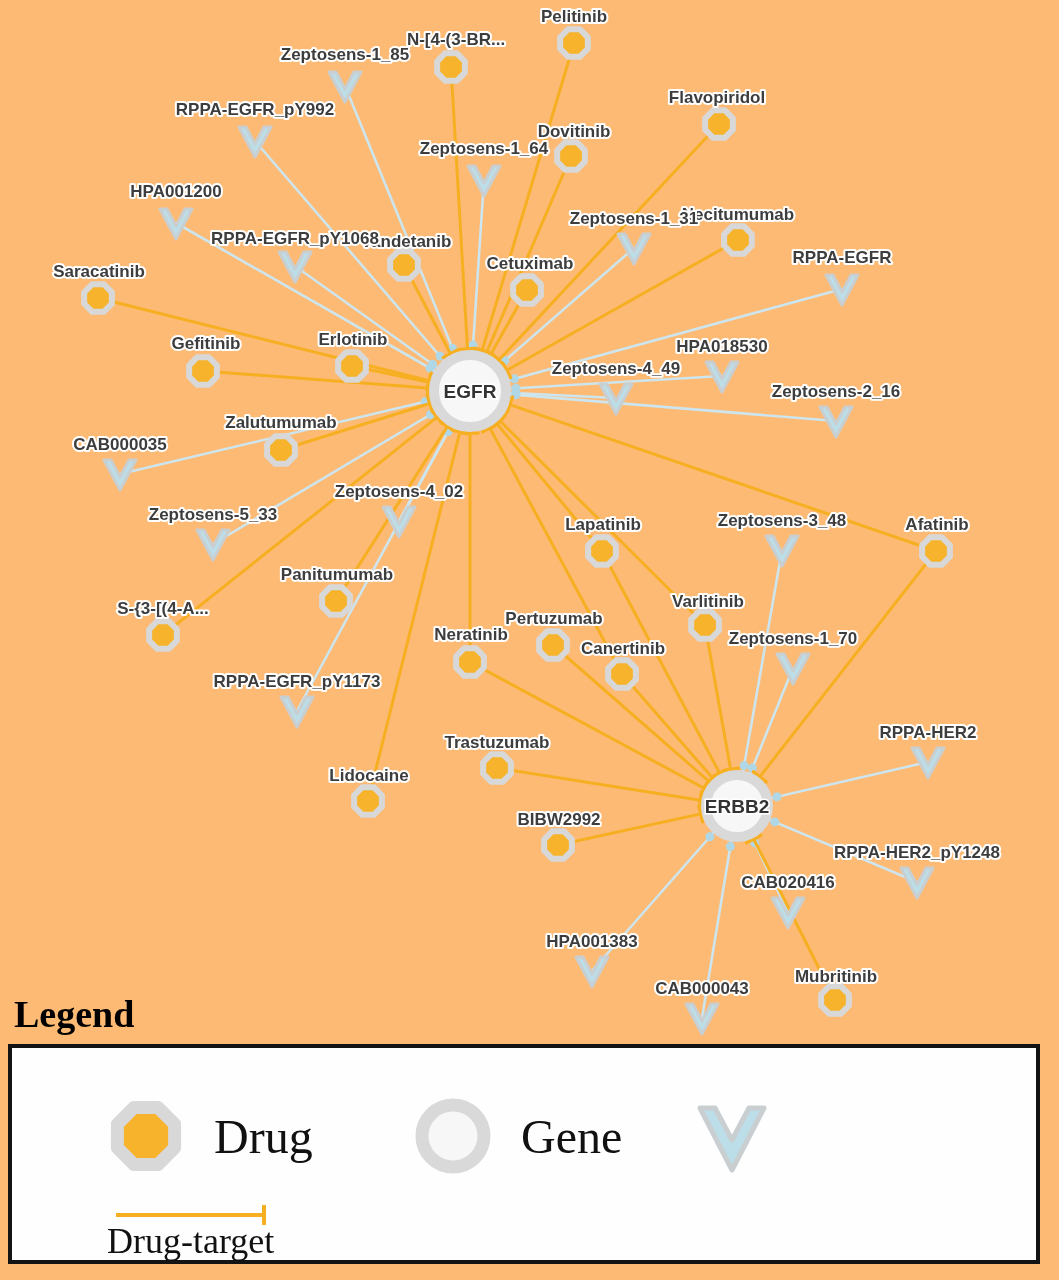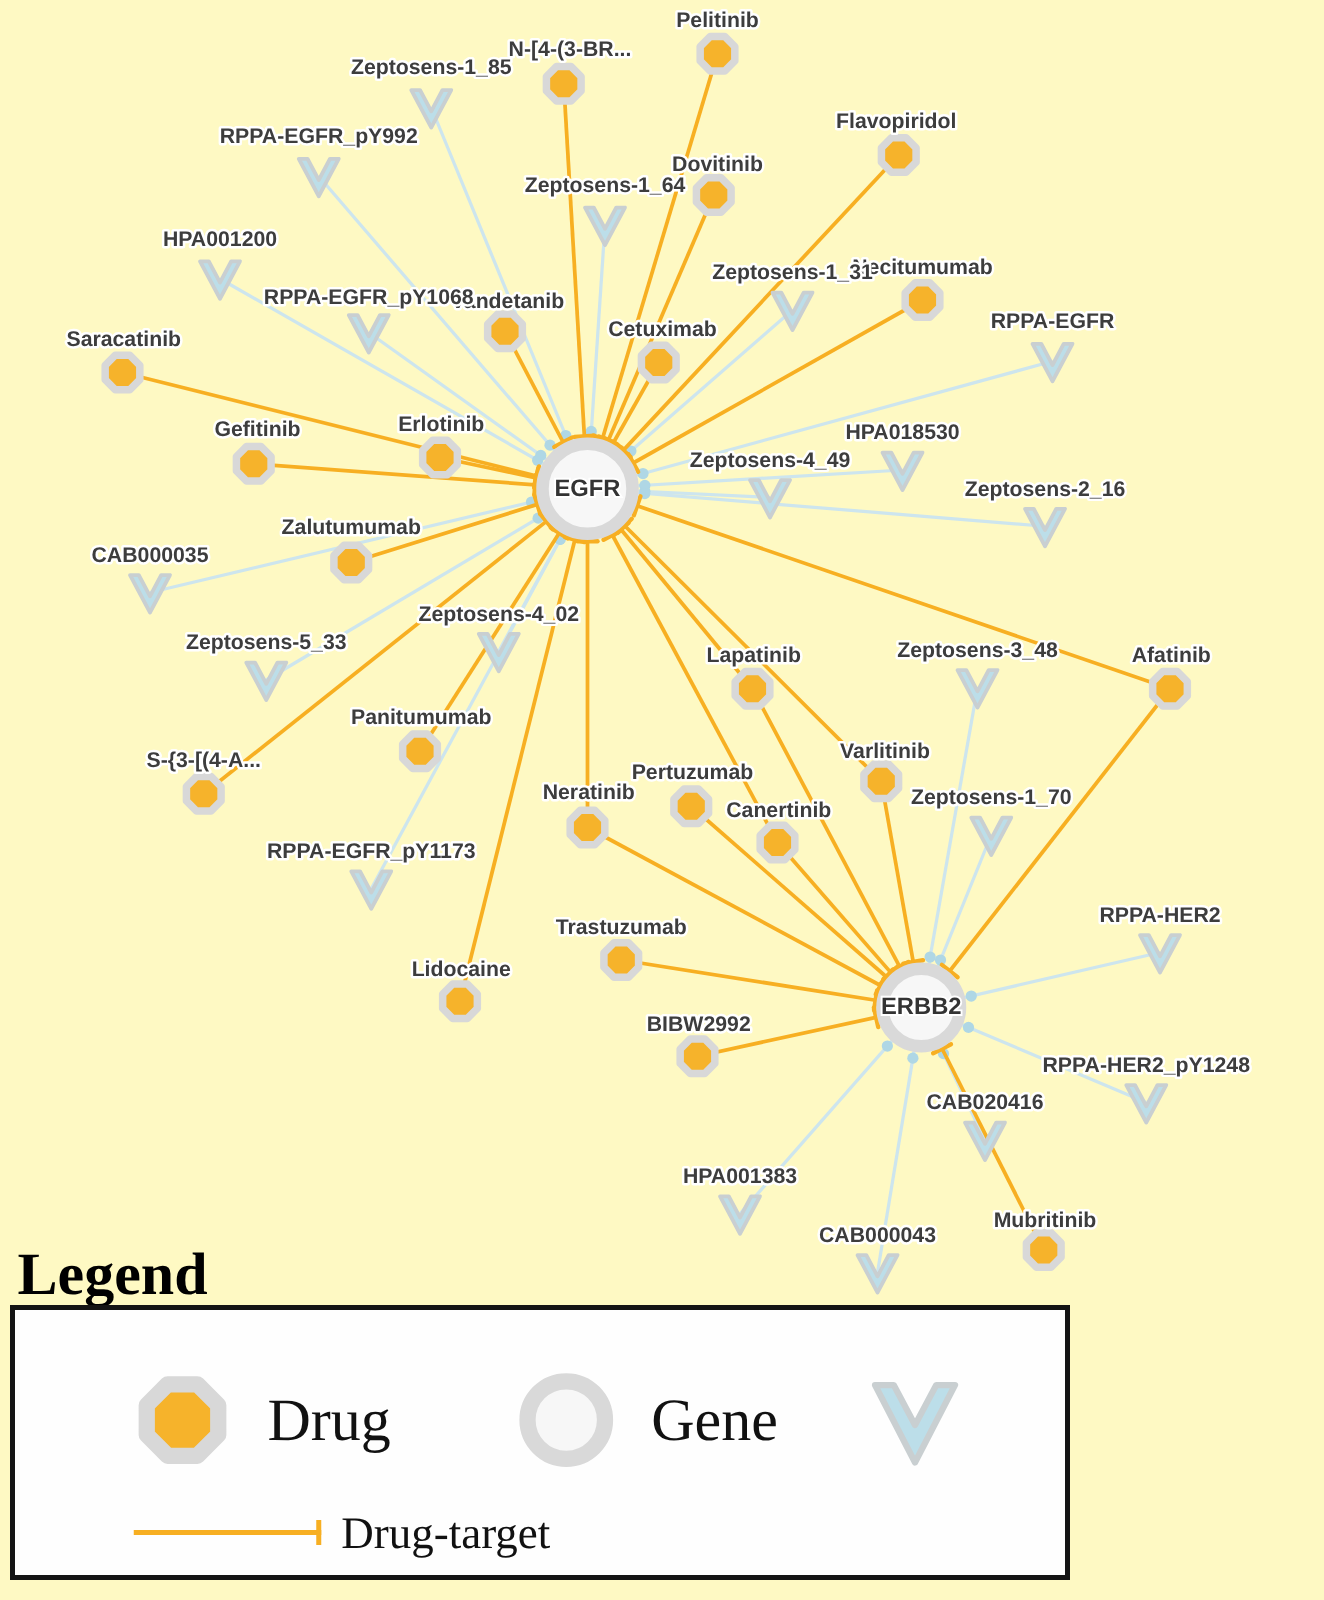--- a/index.html
+++ b/index.html
@@ -3,53 +3,53 @@
 <meta charset="utf-8">
 <style>
   :root{
     --drug-fill:#f6b32b; --drug-stroke:#d8d8d8;
     --gene-fill:#f7f7f7; --gene-stroke:#d9d9d9;
     --ab-fill:#bcdee9;   --ab-stroke:#c9cfd1;
     --drug-edge:#f7af22; --ab-edge:#cde5ee; --ab-dot:#afd7e5;
     --label-color:#3d3d3d;
   }
   html,body{margin:0;padding:0;background:#ffffff;}
-  .canvas{position:relative;width:1059px;height:1280px;background:#fef9c3;overflow:hidden;
+  .canvas{position:relative;width:1059px;height:1280px;background:#fdba74;overflow:hidden;
           font-family:"Liberation Sans",sans-serif;}
   svg#network-svg{position:absolute;left:0;top:0;}
 
   
   .drug-edge{stroke:var(--drug-edge);stroke-width:3;fill:none;}
   .drug-tee{stroke:var(--drug-edge);stroke-width:3.5;stroke-linecap:round;}
   .ab-edge{stroke:var(--ab-edge);stroke-width:2.6;fill:none;}
   .ab-dot{fill:var(--ab-dot);}
   .drug-node{fill:var(--drug-fill);stroke:var(--drug-stroke);stroke-width:6;stroke-linejoin:round;}
   .gene-node{fill:var(--gene-fill);stroke:var(--gene-stroke);stroke-width:10;}
   .ab-node{fill:var(--ab-fill);stroke:var(--ab-stroke);stroke-width:3;stroke-linejoin:round;}
   text.node-label{font-family:"Liberation Sans",sans-serif;font-weight:bold;font-size:17px;
     fill:var(--label-color);stroke:#ffffff;stroke-width:4px;paint-order:stroke;
     stroke-linejoin:round;text-anchor:middle;dominant-baseline:central;}
   text.gene-label{font-family:"Liberation Sans",sans-serif;font-weight:bold;font-size:19px;
     fill:#333333;stroke:#ffffff;stroke-width:3px;paint-order:stroke;
     text-anchor:middle;dominant-baseline:central;}
 
   
   .legend-title{position:absolute;left:14px;top:992px;font-family:"Liberation Serif",serif;
-    font-weight:bold;font-size:48px;color:#000;}
-  .legend-box{position:absolute;left:8px;top:1044px;width:848px;height:220px;
+    font-weight:bold;font-size:38px;color:#000;}
+  .legend-box{position:absolute;left:8px;top:1044px;width:1032px;height:220px;
     border:4px solid #141414;background:#fefefe;box-sizing:border-box;}
   .legend-item{position:absolute;display:flex;align-items:center;gap:22px;height:92px;}
   #legend-item-drug{left:88px;top:42px;}
   #legend-item-gene{left:395px;top:42px;text-align:right;}
   #legend-item-antibody{left:678px;top:42px;}
   .node-type-label{font-family:"Liberation Serif",serif;font-size:48px;color:#111;}
   .drug-shape{fill:var(--drug-fill);stroke:var(--drug-stroke);stroke-width:13px;stroke-linejoin:round;}
   .gene-shape{fill:var(--gene-fill);stroke:var(--gene-stroke);stroke-width:13px;}
   .ab-shape{fill:var(--ab-fill);stroke:var(--ab-stroke);stroke-width:5px;stroke-linejoin:round;}
-  .legend-edge{position:absolute;display:flex;align-items:center;gap:16px;height:44px;}
+  .legend-edge{position:absolute;display:flex;align-items:center;gap:16px;height:44px;flex-direction:column;}
   #legend-edge-drug{left:95px;top:156px;}
   #legend-edge-ab{left:548px;top:156px;}
   .edge-label{font-family:"Liberation Serif",serif;font-size:36px;color:#111;}
   .edge-sample{position:relative;width:150px;height:22px;}
   .edge-sample .bar{position:absolute;left:0;right:0;top:9px;height:4px;}
   .drug-sample .bar{background:var(--drug-edge);}
   .drug-sample .tee{position:absolute;right:0;top:1px;width:4px;height:20px;background:var(--drug-edge);}
   .ab-sample .bar{background:var(--ab-edge);}
   .ab-sample .dot{position:absolute;right:-3px;top:5px;width:12px;height:12px;border-radius:50%;background:var(--ab-dot);}
 </style>

